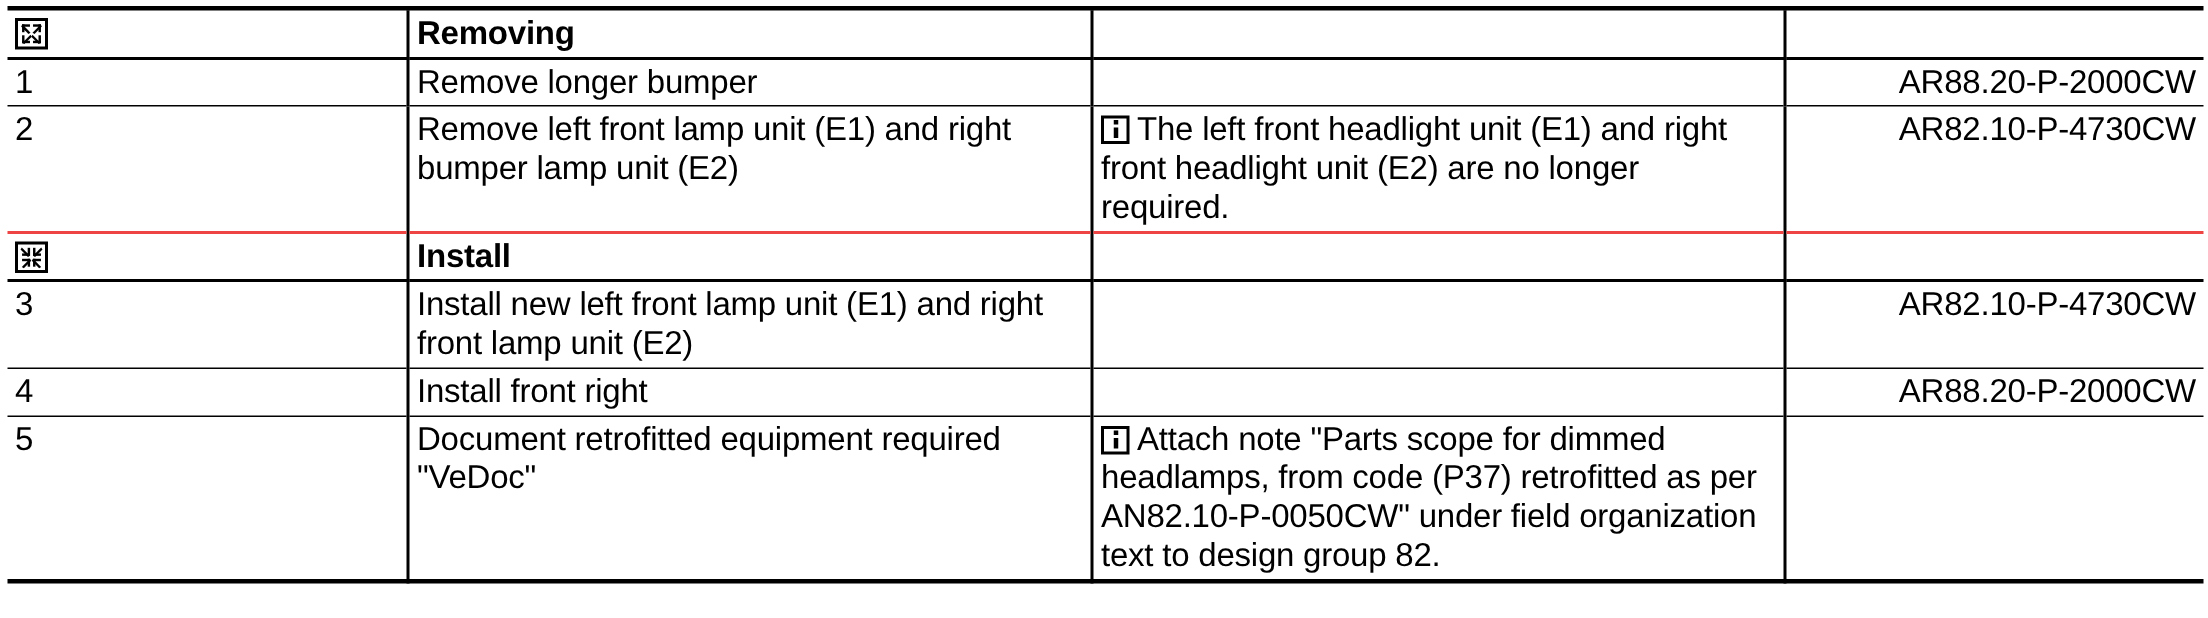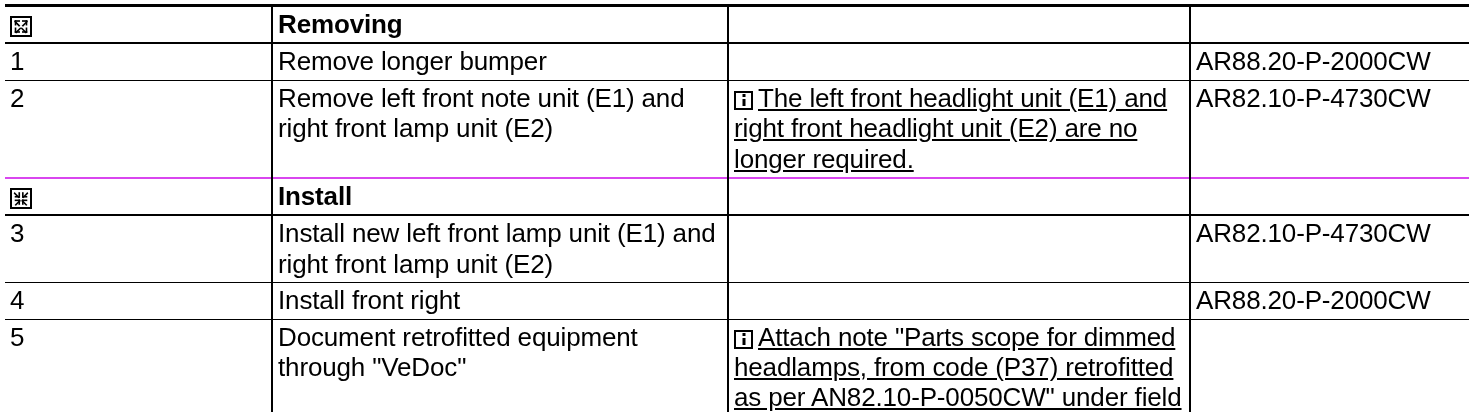--- a/index.html
+++ b/index.html
@@ -34,37 +34,37 @@
   table.proc col.c-step  { width: 267px; }
   table.proc col.c-desc  { width: 456px; }
   table.proc col.c-note  { width: 462px; }
   table.proc col.c-ref   { width: 279px; }
 
   table.proc td {
     border-right: 2px solid #000;
     border-bottom: 1px solid #000;
     vertical-align: top;
     padding: 2px 5px 3px 5px;
-    font-size: 26px;
+    font-size: 22px;
     line-height: 1.17;
     letter-spacing: -0.15px;
     white-space: normal;
   }
   table.proc td:last-child { border-right: none; }
   table.proc tr:last-child td { border-bottom: none; }
 
   
   tr.section-row td {
     border-bottom: 2px solid #000;
     font-weight: bold;
   }
-  tr.section-row.below-heavy td { border-top: 2px solid #d946ef; margin-top: 33px; }
+  tr.section-row.below-heavy td { border-top: 2px solid #ef4444; margin-top: 33px; }
 
   .cell-step    { padding-left: 4px; }
-  .cell-ref     { white-space: nowrap; letter-spacing: -0.4px; }
+  .cell-ref     { white-space: nowrap; letter-spacing: -0.4px; text-align: right; }
 
   .sec-label { font-weight: bold; }
 
   
   .icon-box {
     display: inline-block;
     width: 22px;
     height: 21px;
     border: 2px solid #000;
     box-sizing: border-box;
@@ -97,21 +97,21 @@
   .info-icon .stem {
     position: absolute;
     left: 50%;
     transform: translateX(-50%);
     top: 6px;
     width: 3px;
     height: 7px;
     background: #000;
   }
 
-  .note-text { display: inline; text-decoration: underline; }
+  .note-text { display: inline; }
 </style>
 </head>
 <body>
 
 <div class="sheet">
   <table class="proc">
     <colgroup>
       <col class="c-step">
       <col class="c-desc">
       <col class="c-note">
@@ -150,21 +150,21 @@
 
       <tr>
         <td class="cell-step">1</td>
         <td>Remove longer bumper</td>
         <td></td>
         <td class="cell-ref">AR88.20-P-2000CW</td>
       </tr>
 
       <tr>
         <td class="cell-step">2</td>
-        <td>Remove left front note unit (E1) and right front lamp unit (E2)</td>
+        <td>Remove left front lamp unit (E1) and right bumper lamp unit (E2)</td>
         <td>
           <span class="info-icon">
             <span class="dot"></span><span class="stem"></span>
           </span><span class="note-text">The left front headlight unit (E1) and right front headlight unit (E2) are no longer required.</span>
         </td>
         <td class="cell-ref">AR82.10-P-4730CW</td>
       </tr>
 
       <tr class="section-row below-heavy">
         <td class="cell-step">
@@ -203,21 +203,21 @@
 
       <tr>
         <td class="cell-step">4</td>
         <td>Install front right</td>
         <td></td>
         <td class="cell-ref">AR88.20-P-2000CW</td>
       </tr>
 
       <tr>
         <td class="cell-step">5</td>
-        <td>Document retrofitted equipment through "VeDoc"</td>
+        <td>Document retrofitted equipment required "VeDoc"</td>
         <td>
           <span class="info-icon">
             <span class="dot"></span><span class="stem"></span>
           </span><span class="note-text">Attach note "Parts scope for dimmed headlamps, from code (P37) retrofitted as per AN82.10-P-0050CW" under field organization text to design group 82.</span>
         </td>
         <td class="cell-ref"></td>
       </tr>
 
     </tbody>
   </table>

